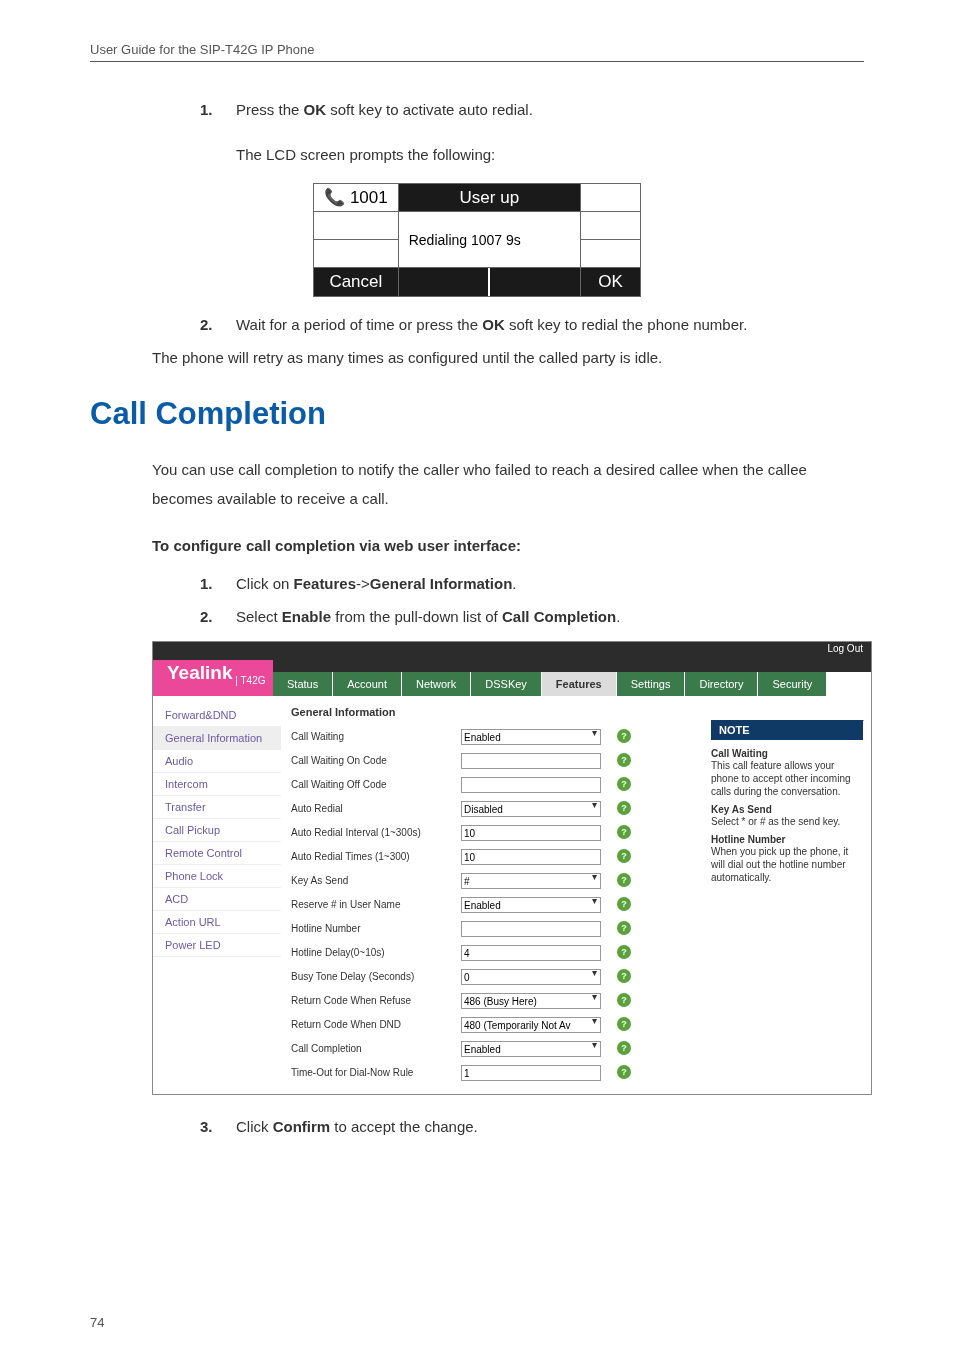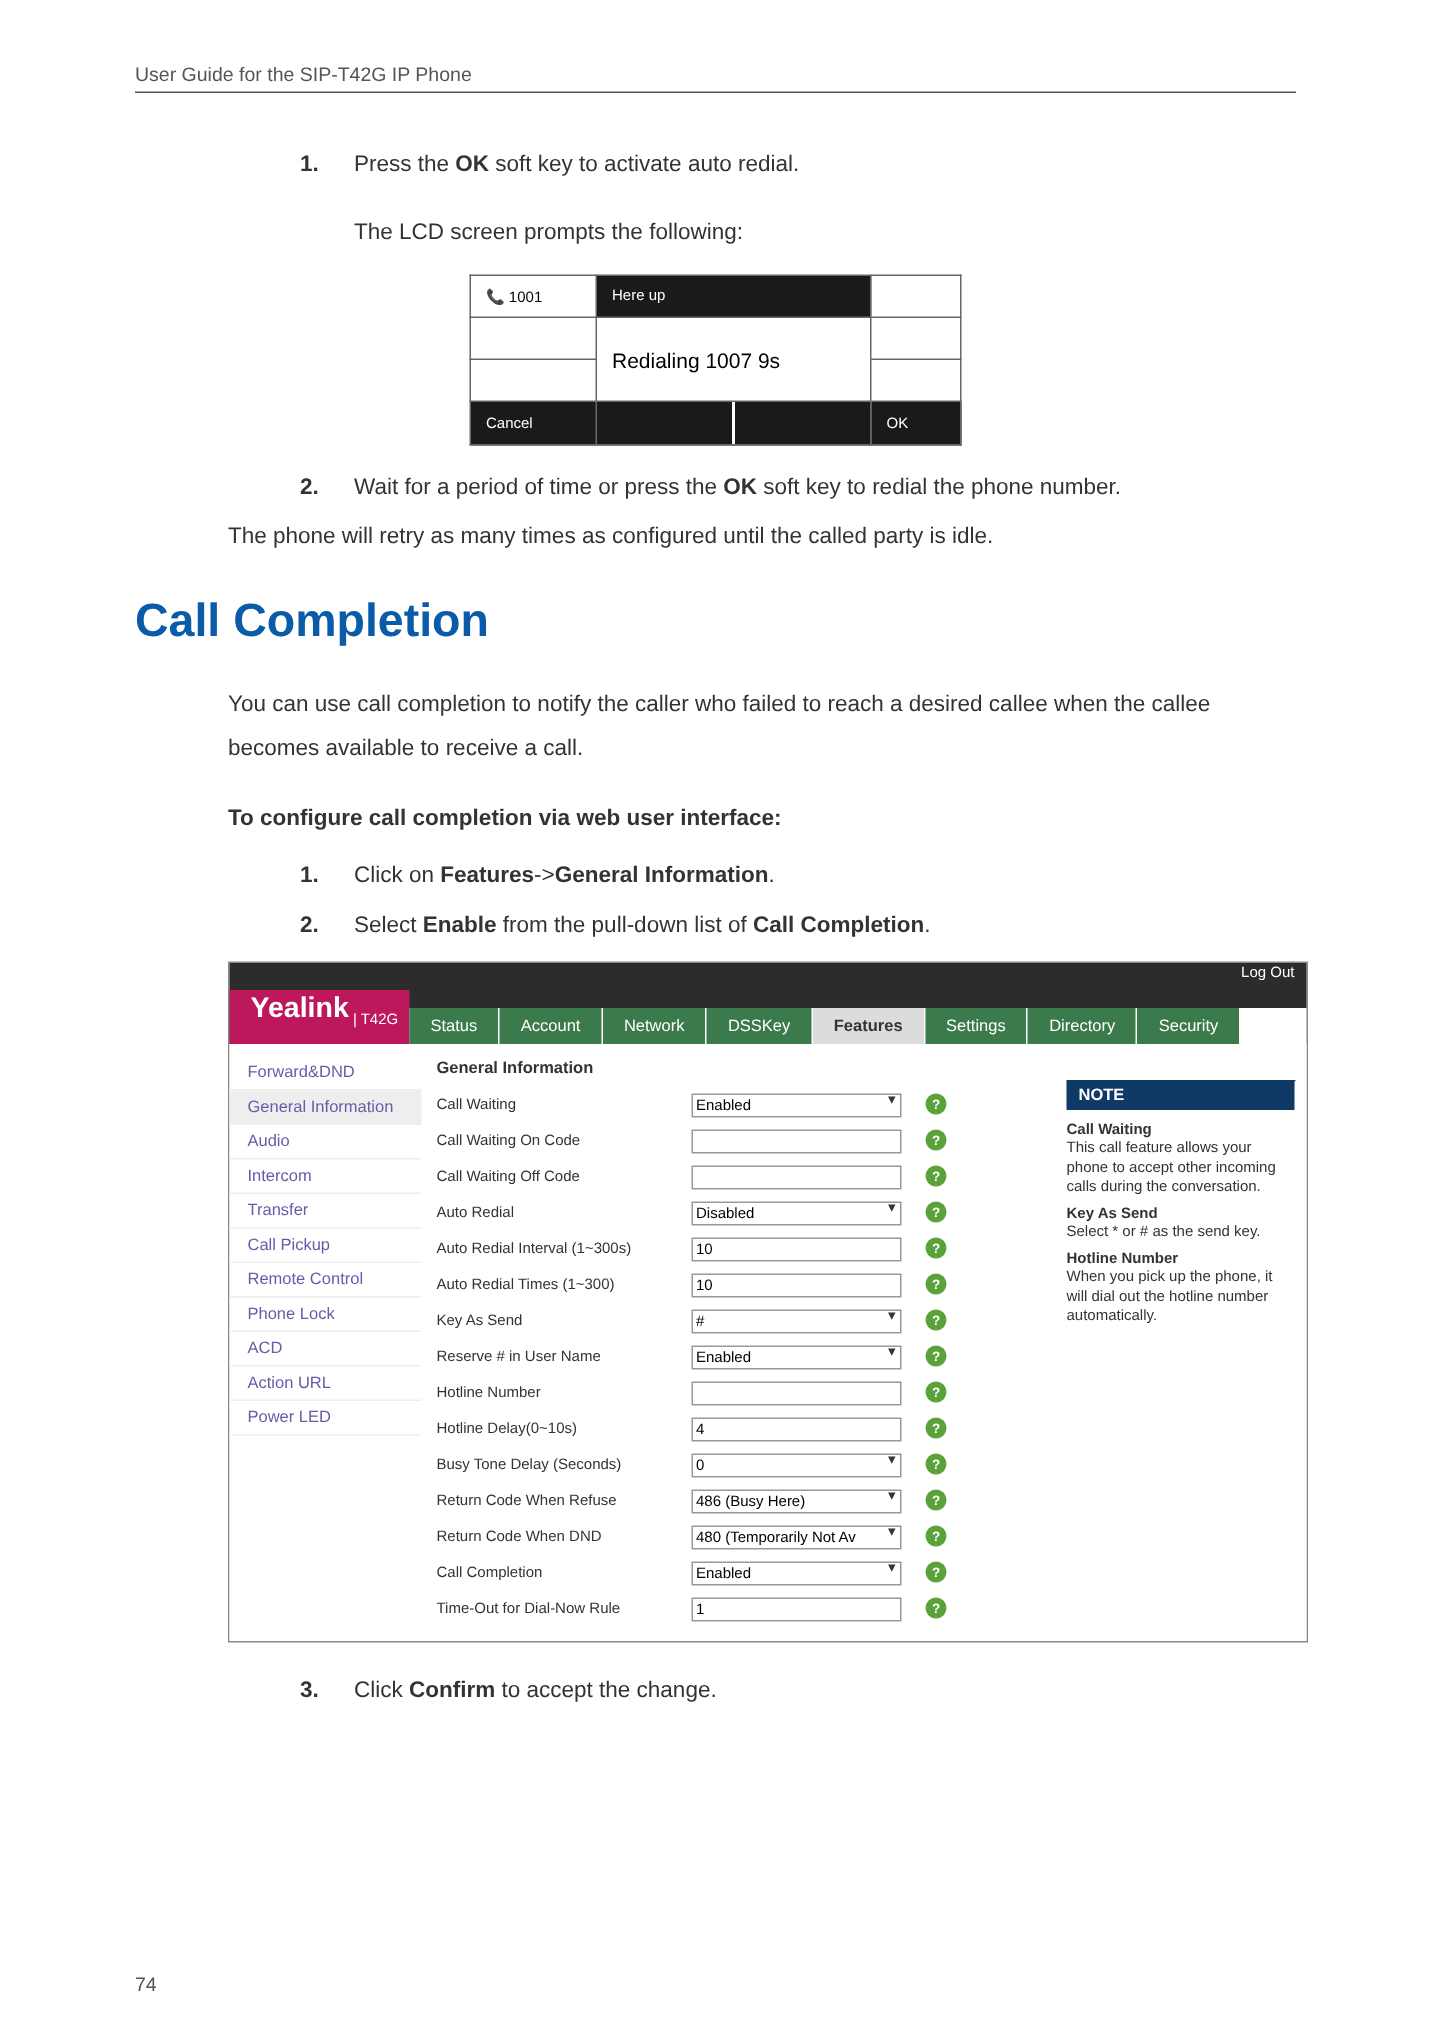--- a/index.html
+++ b/index.html
@@ -8,32 +8,32 @@
     .header-line { font-size:13px; color:#555; margin-bottom:4px; }
     .hr { border:none; border-top:1px solid #555; margin-bottom:34px; }
     .ol { margin-left:110px; }
     .ol-item { position:relative; padding-left:36px; font-size:15px; line-height:1.9; margin-bottom:4px; }
     .ol-item .num { position:absolute; left:0; top:0; font-weight:bold; }
     .ol-item b { font-weight:bold; }
     .ol-sub { margin-left:36px; margin-top:16px; font-size:15px; line-height:1.9; }
     .lcd-wrap { margin:14px auto 10px auto; width:328px; }
     .lcd { border:1px solid #666; width:100%; border-collapse:collapse; }
     .lcd tr { height:28px; }
-    .lcd-cell { border:1px solid #666; font-family:Arial; font-size:10px; padding:2px 10px; white-space:nowrap; }
+    .lcd-cell { border:1px solid #666; text-align:center; font-family:Arial; font-size:17px; padding:2px 10px; white-space:nowrap; }
     .lcd-dark { background:#1a1a1a; color:#fff; }
     .lcd-white { background:#fff; color:#000; }
     .lcd-mid { text-align:left; font-size:14px; }
     .body-para { font-size:15px; line-height:1.9; margin:4px 0 24px 62px; }
     .h2 { font-family:"Segoe UI",Arial,sans-serif; font-weight:600; font-size:31px; color:#0a5ca8; margin:18px 0 24px 0; }
     .sect-para { font-size:15px; line-height:1.9; margin:0 0 24px 62px; }
     .bold-para { font-size:15px; font-weight:bold; margin:0 0 16px 62px; }
     .web-wrap { margin:10px 0 18px 62px; border:1px solid #888; width:720px; }
     .web-head { background:#2c2c2c; height:18px; position:relative; }
     .logout { position:absolute; right:8px; top:1px; color:#fff; font-size:10px; }
-    .yealink { background:#be185d; color:#fff; font-size:19px; font-weight:bold; padding:2px 0 8px 14px; font-family:Arial; }
+    .yealink { background:#ec4899; color:#fff; font-size:19px; font-weight:bold; padding:2px 0 8px 14px; font-family:Arial; }
     .yealink sub { font-size:10px; font-weight:normal; }
     .tabs { display:flex; background:#ffffff; padding-left:120px;align-items:center; }
     .tab { font-size:11px; color:#fff; padding:6px 14px; background:#3b7a4a; margin-right:1px; }
     .tab.active { background:#dcdcdc; color:#333; font-weight:bold; }
     .web-body { background:#fff; display:flex; }
     .sidebar { width:128px; padding:8px 0; }
     .sb-item { font-size:11px; color:#555; padding:5px 12px; border-bottom:1px solid #eee; }
     .sb-item.active { background:#eee; }
     .sb-sel { color:#6a5aa8; }
     .main-col { flex:1; padding:8px 10px; }
@@ -66,21 +66,21 @@
       <span>Press the </span><b>OK</b><span> soft key to activate auto redial.</span>
       <div class="ol-sub" style="margin-left:0;">The LCD screen prompts the following:</div>
     </div>
   </div>
 
   <div class="lcd-wrap">
     <table class="lcd">
       <tbody>
           <tr>
         <td class="lcd-cell lcd-white" style="width:84px;"><span style="font-family:Arial;">📞 </span><span>1001</span></td>
-        <td class="lcd-cell lcd-dark">Here up</td>
+        <td class="lcd-cell lcd-dark">User up</td>
         <td class="lcd-cell lcd-white" style="width:60px;"></td>
       </tr>
       <tr>
         <td class="lcd-cell lcd-white"></td>
         <td class="lcd-cell lcd-white lcd-mid" rowspan="2">Redialing 1007 9s</td>
         <td class="lcd-cell lcd-white"></td>
       </tr>
       <tr>
         <td class="lcd-cell lcd-white"></td>
         <td class="lcd-cell lcd-white"></td>

